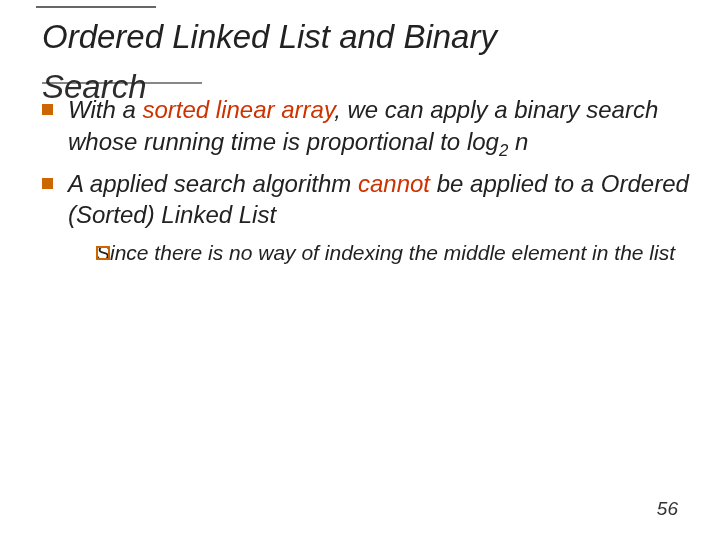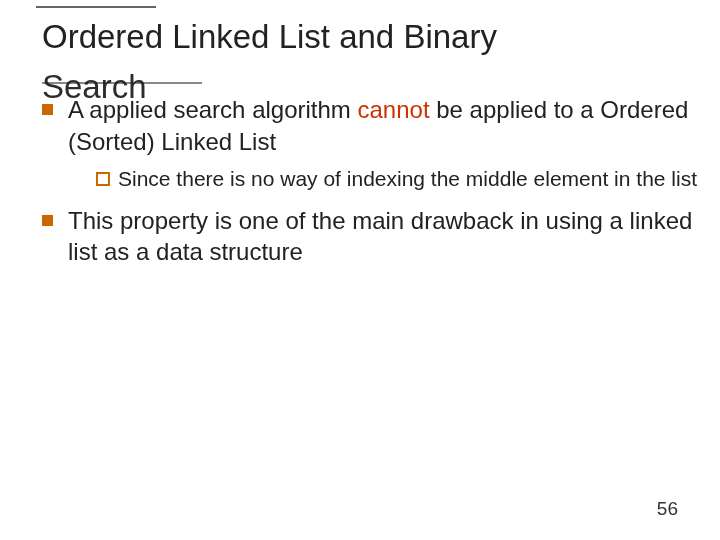--- a/index.html
+++ b/index.html
@@ -1,15 +1,15 @@
 <!DOCTYPE html>
 <html><head>
 <meta charset="utf-8">
 <style>
-  * { margin: 0; padding: 0; box-sizing: border-box; }
+  * { margin: 0; padding: 0; box-sizing: border-box; font-style: italic; }
   body {
     width: 720px;
     height: 540px;
     background: #ffffff;
     font-family: Arial, Helvetica, sans-serif;
     position: relative;
     overflow: hidden;
   }
   .slide {
     width: 100%;
@@ -74,21 +74,20 @@
     background: #cc6600;
   }
   .sub {
     list-style: none;
     margin: 8px 0 12px 28px;
     font-size: 21px;
     line-height: 1.3;
   }
   .sub > li {
     position: relative;
-    padding-left: 22px;
   }
   .sub > li::before {
     content: "";
     position: absolute;
     left: 0;
     top: 7px;
     width: 10px;
     height: 10px;
     border: 2px solid #cc6600;
     background: transparent;
@@ -109,23 +108,25 @@
 <div class="slide">
   <div class="top-rule"></div>
 
   <div class="title">Ordered Linked List and Binary</div>
   <div class="overlap">Search</div>
   <div class="title-rule"></div>
 
   <div class="content">
     <ul class="bullets">
       <li>
+        <span>With a </span><span class="red">sorted linear array</span><span>, we can apply a binary search whose running time is proportional to log</span><span class="subidx">2</span><span> n</span>
+      </li>
+      <li>
         <span>A applied search algorithm </span><span class="red">cannot</span><span> be applied to a Ordered (Sorted) Linked List</span>
         <ul class="sub">
           <li>Since there is no way of indexing the middle element in the list</li>
         </ul>
       </li>
-      <li>This property is one of the main drawback in using a linked list as a data structure</li>
     </ul>
   </div>
 
   <div class="pagenum">56</div>
 </div>
 
 </body></html>

